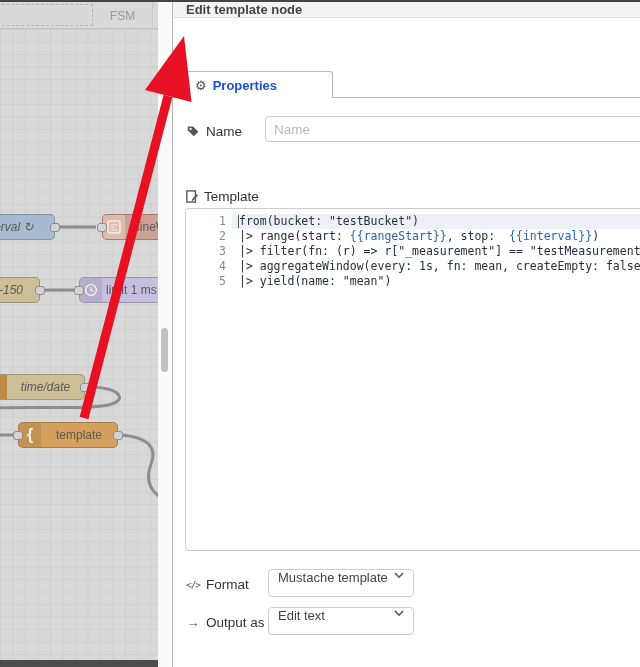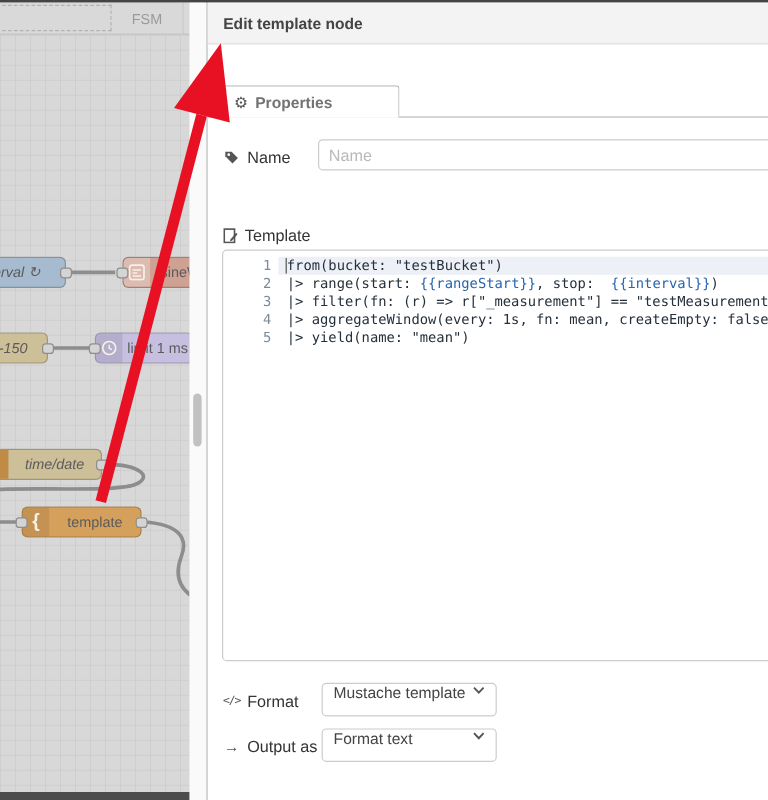--- a/index.html
+++ b/index.html
@@ -36,35 +36,35 @@
   .nr-port.in  { left:-6px; }
   .nr-port.out { right:-6px; }
 
   
   .canvas-scroll { position:absolute; left:158px; top:2px; width:14px; height:665px; background:#fafafa; z-index:3; }
   .canvas-thumb { position:absolute; left:3px; top:326px; width:7px; height:44px; background:#c1c1c1; border-radius:4px; }
 
   
   #panel { position:absolute; left:172px; top:0; width:468px; height:667px; background:#fff;
            border-left:1px solid #b9b9b9; overflow:hidden; z-index:5; }
-  .panel-header { position:absolute; left:0; top:2px; width:468px; height:35px; background:#f3f3f3;
+  .panel-header { position:absolute; left:0; top:2px; width:468px; height:16px; background:#f3f3f3;
                   border-bottom:1px solid #e0e0e0; display:flex; align-items:center; padding-left:13px; }
   .panel-title { font-size:13px; font-weight:bold; color:#444; }
   .panel-toolbar { position:absolute; left:0; top:32px; width:468px; height:38px; background:#f3f3f3;
                    border-bottom:1px solid #bdbdbd; }
   .btn-delete { position:absolute; left:12px; top:7px; width:47px; height:24px; background:#fff;
                 border:1px solid #ccc; border-radius:3px; color:#919191; font-size:12px;
                 font-family:"Liberation Sans", sans-serif; }
   .tab-row { position:absolute; left:0; top:70px; width:468px; height:28px; background:#fff; }
   .tab-row .underline { position:absolute; left:0; top:27px; width:468px; height:1px; background:#bbb; }
   .tab-properties { position:absolute; left:12px; top:1px; width:148px; height:27px; background:#fff;
                     border:1px solid #bbb; border-bottom:none; border-radius:3px 3px 0 0; z-index:2;
                     display:flex; align-items:center; gap:6px; padding-left:9px; }
   .tab-properties .gear { color:#555; font-size:13px; line-height:1; }
-  .tab-properties .tlabel { font-size:13px; font-weight:bold; color:#737373; }
+  .tab-properties .tlabel { font-size:13px; font-weight:bold; color:#1d4ed8; }
   .tab-cover { position:absolute; left:13px; top:26px; width:146px; height:2px; background:#fff; z-index:3; }
 
   .form-row { position:absolute; left:0; width:468px; display:flex; align-items:center; }
   .row-label { display:flex; align-items:center; gap:6px; margin-left:13px; }
   .row-label .flabel { font-size:13.5px; color:#333; }
   .ficon { display:inline-flex; align-items:center; justify-content:center; width:14px; color:#555; }
   .ficon.mono { font-family:"DejaVu Sans Mono", monospace; font-size:9.5px; color:#555; letter-spacing:-1px; }
   .ficon.arrow { font-size:13px; }
 
   .input-name { position:absolute; left:92px; top:0; width:382px; height:26px; border:1px solid #ccc;
@@ -231,21 +231,21 @@
           </svg>
       </div>
     </div>
 
     <div class="form-row" style="top:607px; height:30px;">
       <span class="row-label">
         <span class="ficon arrow">→</span>
         <span class="flabel">Output as</span>
       </span>
       <div class="select-box">
-        <span>Format text</span>
+        <span>Edit text</span>
         <svg class="chev" viewBox="0 0 10 10">
             <path d="M1 3 L5 7.2 L9 3" fill="none" stroke="#555" stroke-width="1.6"></path>
           </svg>
       </div>
     </div>
   </div>
 
   <svg id="arrow-svg">
     <line id="arrow-shaft" x1="84" y1="418" x2="168" y2="96" stroke-width="9" stroke="#e81123"></line>
     <polygon id="arrow-head" points="184,36 191.5,102 145,90" fill="#e81123"></polygon>

